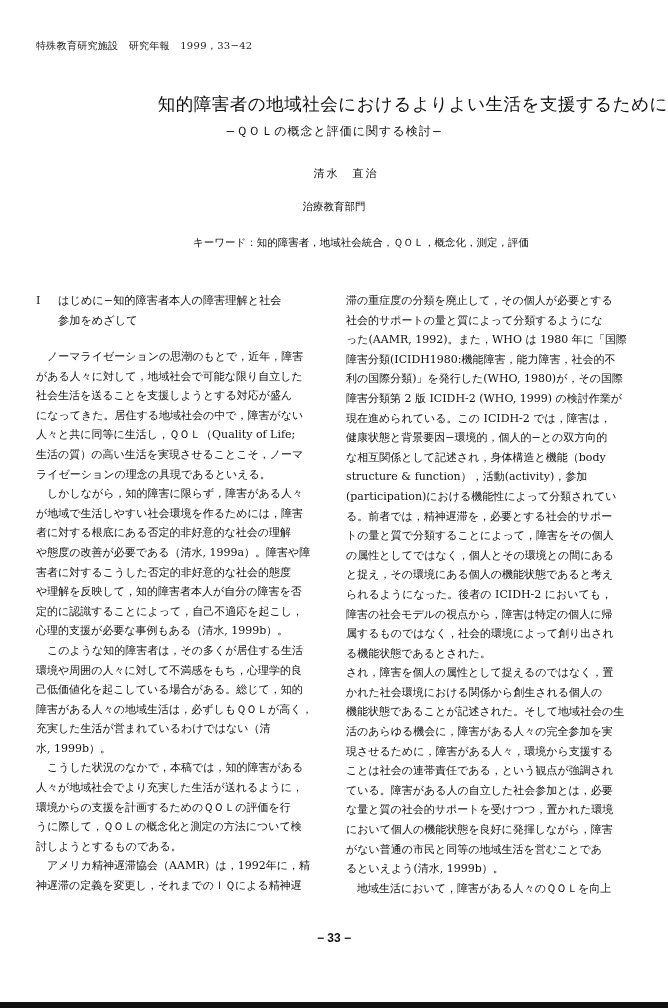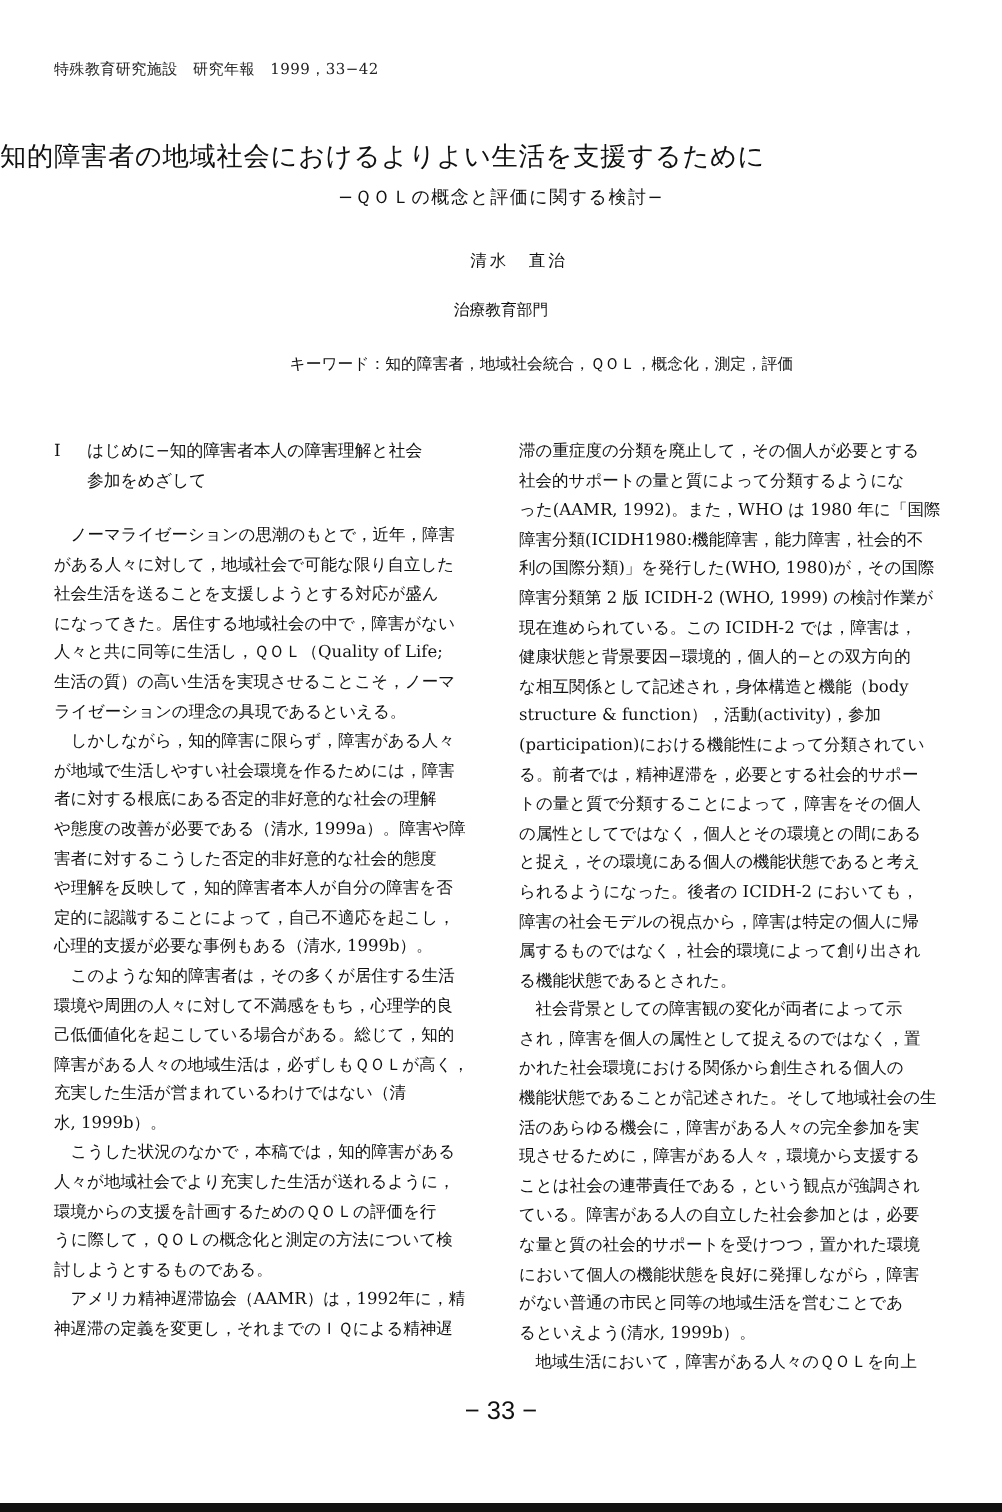--- a/index.html
+++ b/index.html
@@ -7,21 +7,21 @@
     width: 668px; height: 1008px; position: relative; overflow: hidden;
     font-family: "DejaVu Serif", "Liberation Serif", serif;
     color: #111;
   }
   .running-head {
     position: absolute; left: 36px; top: 39px;
     font-size: 10px; letter-spacing: 0.3px; color: #222;
   }
   .title {
     position: absolute; left: 0; width: 668px; top: 92px;
-    text-align: left; font-size: 17.5px; letter-spacing: 0.5px; color: #111;
+    text-align: right; font-size: 17.5px; letter-spacing: 0.5px; color: #111;
   }
   .subtitle {
     position: absolute; left: 0; width: 668px; top: 123px;
     text-align: center; font-size: 12px; letter-spacing: 1px; color: #111;
     box-sizing: border-box;
   }
   .author {
     position: absolute; left: 0; width: 668px; top: 166px;
     text-align: center; font-size: 11px; letter-spacing: 2px; padding-left: 24px; box-sizing: border-box;
   }
@@ -41,21 +41,21 @@
   .col-left { left: 36px; }
   .col-right { left: 346px; }
   .line { white-space: nowrap; height: 19.6px; overflow: visible; }
   .section-heading {
     font-size: 11.2px; line-height: 20px; margin-bottom: 16px;
   }
   .section-heading .num { display: inline-block; width: 22px; }
   .section-heading .cont { padding-left: 22px; }
   .page-number {
     position: absolute; left: 0; width: 668px; top: 931px;
-    text-align: center; font-size: 17px; font-weight: normal;
+    text-align: center; font-size: 12px; font-weight: bold;
     font-family: "Liberation Sans", sans-serif;
   }
   .bottom-bar {
     position: absolute; left: 0; bottom: 0; width: 668px; height: 6px; background: #111;
   }
 </style>
 </head>
 <body>
 
 <div class="running-head">特殊教育研究施設　研究年報　1999，33−42</div>
@@ -119,21 +119,20 @@
       <div class="line">structure &amp; function），活動(activity)，参加</div>
       <div class="line">(participation)における機能性によって分類されてい</div>
       <div class="line">る。前者では，精神遅滞を，必要とする社会的サポー</div>
       <div class="line">トの量と質で分類することによって，障害をその個人</div>
       <div class="line">の属性としてではなく，個人とその環境との間にある</div>
       <div class="line">と捉え，その環境にある個人の機能状態であると考え</div>
       <div class="line">られるようになった。後者の ICIDH-2 においても，</div>
       <div class="line">障害の社会モデルの視点から，障害は特定の個人に帰</div>
       <div class="line">属するものではなく，社会的環境によって創り出され</div>
       <div class="line">る機能状態であるとされた。</div>
-      <div class="line">　社会背景としての障害観の変化が両者によって示</div>
       <div class="line">され，障害を個人の属性として捉えるのではなく，置</div>
       <div class="line">かれた社会環境における関係から創生される個人の</div>
       <div class="line">機能状態であることが記述された。そして地域社会の生</div>
       <div class="line">活のあらゆる機会に，障害がある人々の完全参加を実</div>
       <div class="line">現させるために，障害がある人々，環境から支援する</div>
       <div class="line">ことは社会の連帯責任である，という観点が強調され</div>
       <div class="line">ている。障害がある人の自立した社会参加とは，必要</div>
       <div class="line">な量と質の社会的サポートを受けつつ，置かれた環境</div>
       <div class="line">において個人の機能状態を良好に発揮しながら，障害</div>
       <div class="line">がない普通の市民と同等の地域生活を営むことであ</div>

